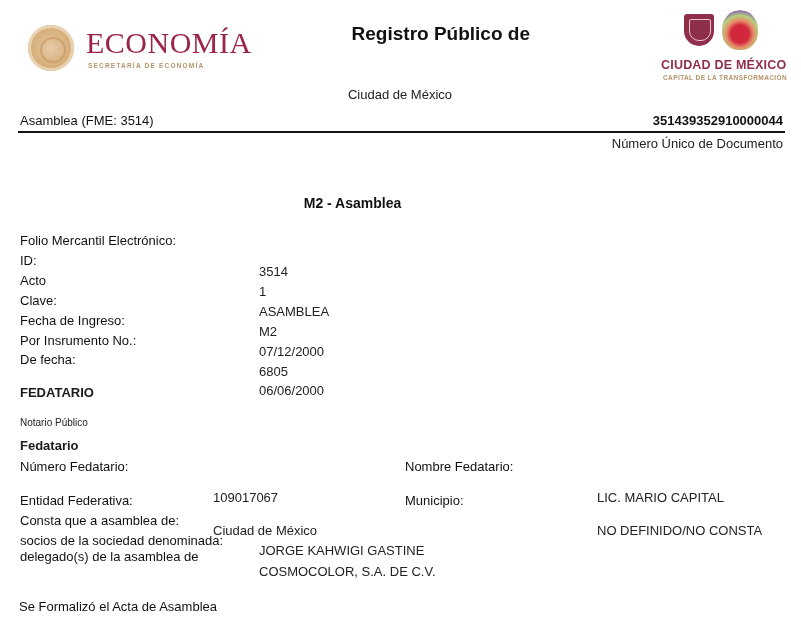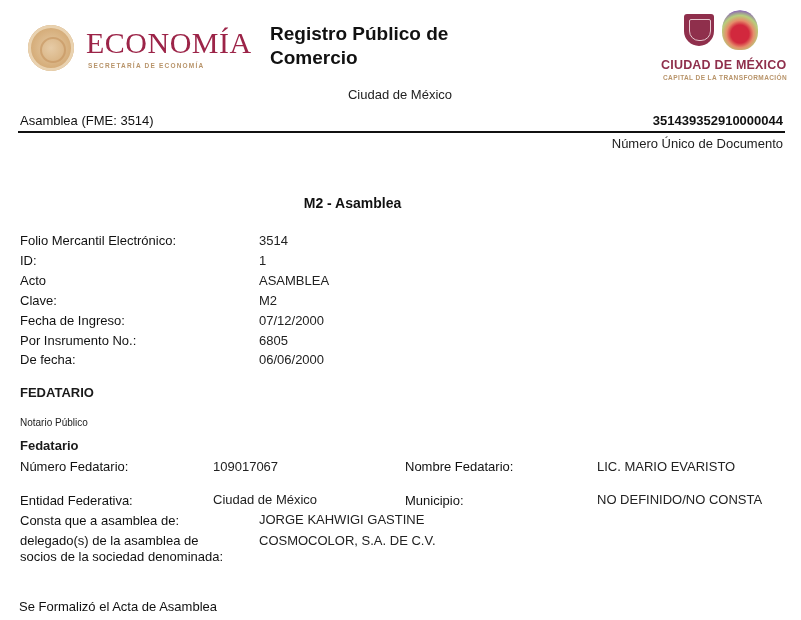--- a/index.html
+++ b/index.html
@@ -33,54 +33,53 @@
     border: 1.5px solid #e6c7cf; border-radius: 2px 2px 10px 10px;
   }
   .cdmx-heart {
     left: 722px; top: 10px; width: 36px; height: 40px; border-radius: 50% 50% 45% 45%;
     background: radial-gradient(circle at 50% 60%, #d2283d 0 30%, #e58c6a 45%, #b6cf7c 62%, #8b6bb2 78%, transparent 80%);
   }
   .cdmx-title { left: 661px; top: 58px; font-size: 12.5px; font-weight: 700; color: #8f2f4c; letter-spacing: 0.2px; }
   .cdmx-sub { left: 663px; top: 74px; font-size: 6.5px; font-weight: 700; color: #b8946a; letter-spacing: 0.4px; }
 
   .doc-title {
-    left: 270px; width: 260px; top: 22px; text-align: left;
+    left: 270px; width: 260px; top: 22px; text-align: right;
     font-size: 19px; font-weight: 700; line-height: 24px; color: #111;
   }
   .doc-city { left: 270px; width: 260px; top: 87px; text-align: center; font-size: 13px; color: #222; }
 
   .fme { left: 20px; top: 113px; font-size: 13px; color: #111; }
   .nud { right: 18px; top: 113px; font-size: 13px; color: #111; font-weight: bold; }
   .rule { left: 18px; right: 16px; top: 131px; height: 2px; background: #111; }
   .nud-label { right: 18px; top: 136px; font-size: 13px; color: #222; }
 
   .section-title { left: 0; width: 705px; top: 195px; text-align: center; font-size: 14px; font-weight: 700; color: #111; }
 
   .lbl { font-size: 13px; font-weight: 400; color: #111; }
-  .val { font-size: 13px; color: #222; }
+  .val { font-size: 13px; color: #222; margin-top: 31px; }
 
   .kv-row { position: absolute; left: 20px; height: 20px; }
   .kv-row .lbl { position: absolute; left: 0; top: 0; white-space: nowrap; }
   .kv-row .val { position: absolute; left: 239px; top: 0; white-space: nowrap; }
 
   .fed-title { left: 20px; top: 385px; font-size: 13px; font-weight: 700; }
   .fed-type { left: 20px; top: 417px; font-size: 10px; color: #222; }
   .fed-sub { left: 20px; top: 438px; font-size: 13px; font-weight: 700; }
 </style>
 </head>
 <body>
 
 <div class="abs seal"></div>
 <div class="abs seal-inner"></div>
 <div class="abs eco-word">ECONOMÍA</div>
 <div class="abs eco-sub">SECRETARÍA DE ECONOMÍA</div>
 
 <div class="abs doc-title">
   <div>Registro Público de</div>
-  <div>Comercio</div>
 </div>
 <div class="abs doc-city">Ciudad de México</div>
 
 <div class="abs cdmx-shield"></div>
 <div class="abs cdmx-heart"></div>
 <div class="abs cdmx-title">CIUDAD DE MÉXICO</div>
 <div class="abs cdmx-sub">CAPITAL DE LA TRANSFORMACIÓN</div>
 
 <div class="abs fme">Asamblea (FME: 3514)</div>
 <div class="abs nud">351439352910000044</div>
@@ -119,30 +118,30 @@
 </div>
 
 <div class="abs fed-title">FEDATARIO</div>
 <div class="abs fed-type">Notario Público</div>
 <div class="abs fed-sub">Fedatario</div>
 
 <div class="abs lbl" style="left:20px; top:459px">Número Fedatario:</div>
 <div class="abs val" style="left:213px; top:459px">109017067</div>
 <div class="abs lbl" style="left:405px; top:459px">Nombre Fedatario:</div>
 <div class="abs val" style="left:597px; top:459px; line-height:16px">
-  <div>LIC. MARIO EVARISTO</div>
+  <div>LIC. MARIO CAPITAL</div>
 </div>
 
 <div class="abs lbl" style="left:20px; top:493px">Entidad Federativa:</div>
 <div class="abs val" style="left:213px; top:492px">Ciudad de México</div>
 <div class="abs lbl" style="left:405px; top:493px">Municipio:</div>
 <div class="abs val" style="left:597px; top:492px">NO DEFINIDO/NO CONSTA</div>
 
 <div class="abs lbl" style="left:20px; top:513px">Consta que a asamblea de:</div>
 <div class="abs val" style="left:259px; top:512px">JORGE KAHWIGI GASTINE</div>
 
 <div class="abs lbl" style="left:20px; top:533px; line-height:16px">
+  <div>socios de la sociedad denominada:</div>
   <div>delegado(s) de la asamblea de</div>
-  <div>socios de la sociedad denominada:</div>
 </div>
 <div class="abs val" style="left:259px; top:533px">COSMOCOLOR, S.A. DE C.V.</div>
 
 <div class="abs lbl" style="left:19px; top:599px">Se Formalizó el Acta de Asamblea</div>
 
 </body></html>

